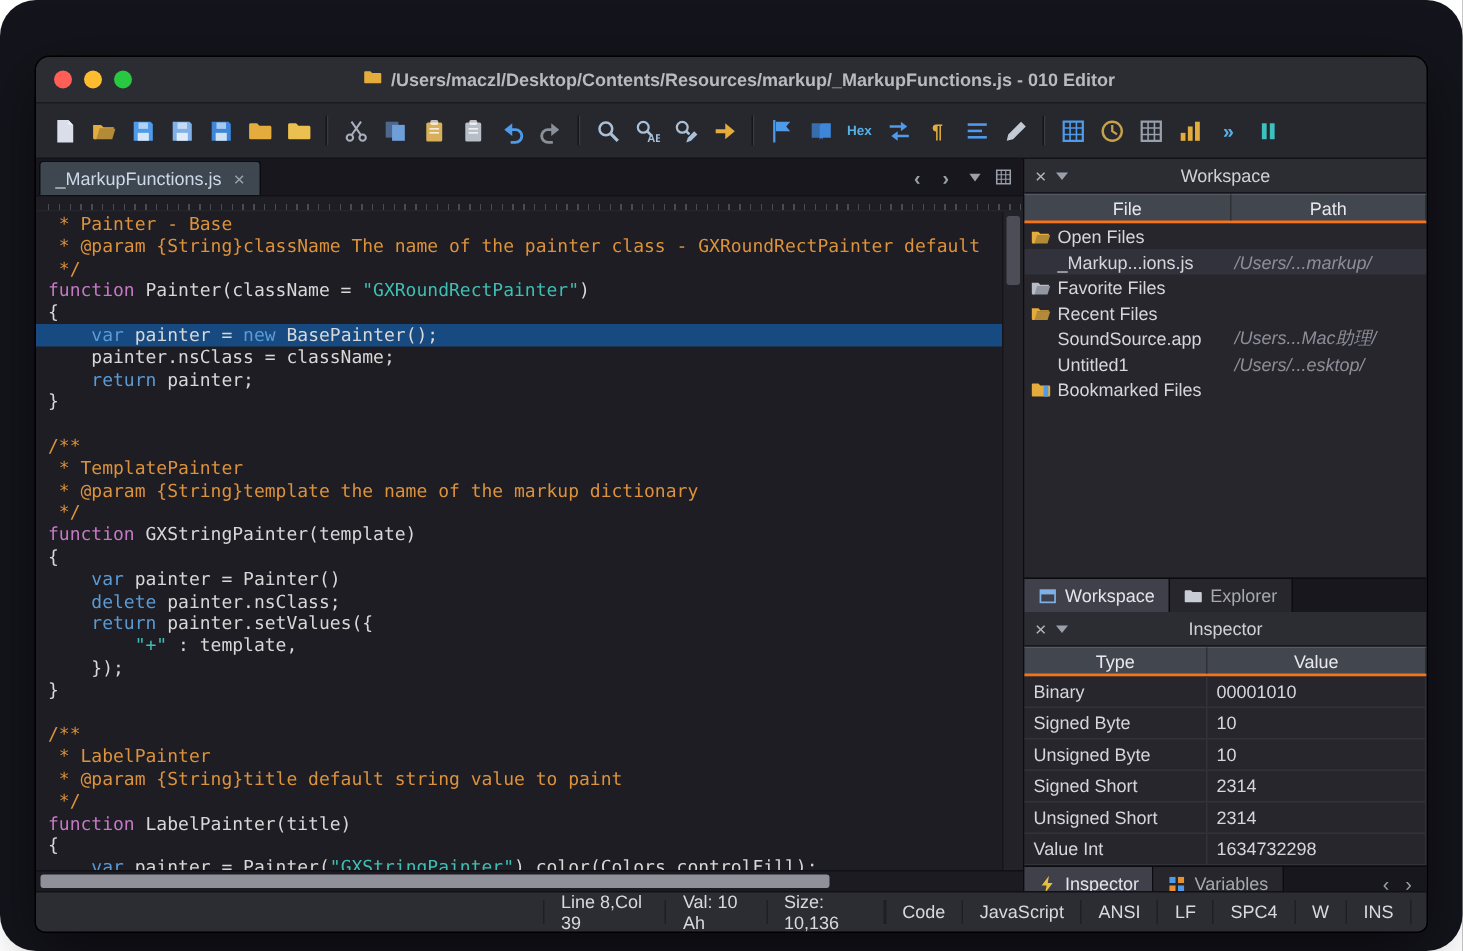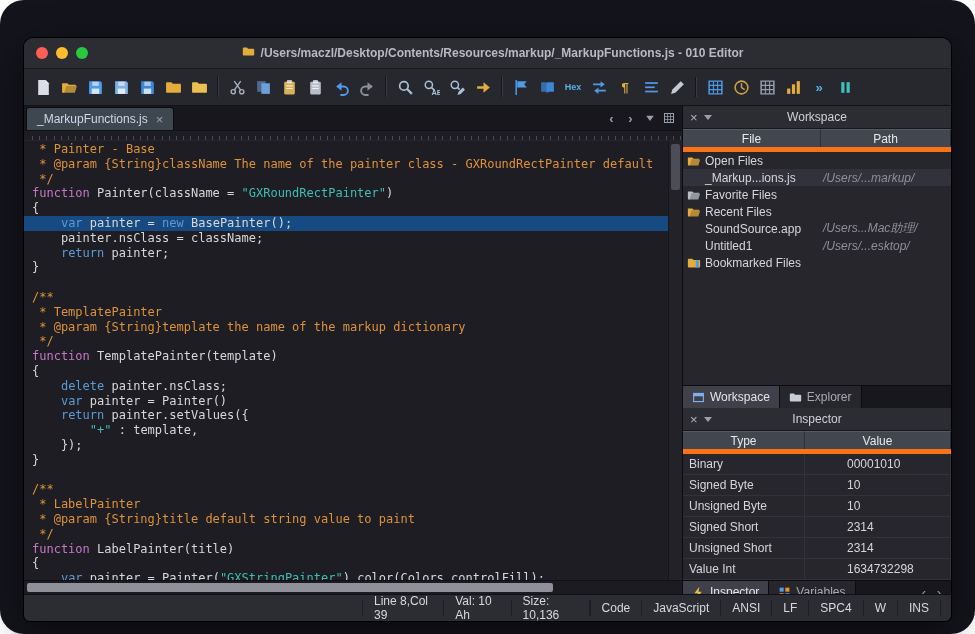--- a/index.html
+++ b/index.html
@@ -65,39 +65,39 @@
   .panel{display:flex;flex-direction:column;min-height:0;}
   .panel.workspace{height:302px;flex:0 0 auto;}
   .panel.inspector{flex:1;}
   .phead{height:22px;background:#2c2c33;border-bottom:1px solid #16161c;position:relative;
     display:flex;align-items:center;flex:0 0 auto;}
   .pctls{display:flex;align-items:center;gap:6px;padding-left:7px;z-index:2;}
   .pclose{color:#b4b4bd;font-size:13px;line-height:1;}
   .pchev{width:0;height:0;border-left:4px solid transparent;border-right:4px solid transparent;
     border-top:5px solid #9aa0ab;}
   .ptitle{position:absolute;left:0;right:0;text-align:center;font-size:12px;color:#d0d0d7;}
-  .cols{height:18px;display:grid;background:#42464e;border-bottom:5px solid #f97316;flex:0 0 auto;}
+  .cols{height:18px;display:grid;background:#42464e;border-bottom:2px solid #f97316;flex:0 0 auto;}
   .workspace .cols{grid-template-columns:138px 1fr;}
   .inspector .cols{grid-template-columns:122px 1fr;}
   .colh{display:flex;align-items:center;justify-content:center;font-size:12px;color:#e8e8ee;
     border-right:1px solid #2e3036;border-top:1px solid #555a64;}
   .wsrows{flex:1;overflow:hidden;background:#26262c;}
   .wrow{display:grid;grid-template-columns:138px 1fr;height:17px;align-items:center;font-size:12px;color:#d6d6da;}
   .wrow.wsel{background:#31323c;}
   .wfile{display:flex;align-items:flex-start;gap:4px;overflow:hidden;white-space:nowrap;}
   .wpath{color:#8e8e99;font-style:italic;overflow:hidden;white-space:nowrap;padding-left:2px;}
   .ptabs{height:22px;background:#17171d;display:flex;align-items:stretch;border-top:1px solid #0c0c10;flex:0 0 auto;}
   .ptab{display:flex;align-items:center;gap:5px;padding:0 9px;font-size:12px;color:#a8a8b2;
     border-right:1px solid #0c0c10;background:#26262c;}
   .ptab.active{background:#40404a;color:#e4e4ea;}
   .ptab-nav{margin-left:auto;display:flex;align-items:center;gap:3px;padding-right:6px;color:#9aa0ab;font-size:13px;}
   .pnav{width:12px;text-align:center;}
   .irows{flex:1;background:#26262c;}
   .irow{display:grid;grid-template-columns:122px 1fr;height:20px;align-items:center;font-size:12px;
-    color:#d6d6da;border-bottom:1px solid #32323a;gap:36px;}
+    color:#d6d6da;border-bottom:1px solid #32323a;}
   .icell{padding-left:6px;overflow:hidden;white-space:nowrap;border-right:1px solid #32323a;height:100%;
     display:flex;align-items:center;}
   
   .statusbar{height:26px;background:#2c2c33;border-top:1px solid #101016;display:flex;align-items:center;
     font-size:12px;color:#d8d8de;flex:0 0 auto;}
   .sb-left{margin-left:338px;display:flex;height:100%;align-items:center;border-radius:10px;}
   .sb-right{margin-left:auto;display:flex;height:100%;align-items:center;padding-right:10px;}
   .sb-item{padding:0 11px;border-left:1px solid #1e1e26;height:16px;display:flex;align-items:center;}
   .sb-group .sb-item:last-child{border-right:1px solid #1e1e26;}
 </style>
@@ -408,24 +408,24 @@
               <div class="line"><span class="tk-p">{</span></div>
               <div class="line sel"><span class="tk-p">    </span><span class="tk-b">var</span><span class="tk-p"> painter = </span><span class="tk-b">new</span><span class="tk-p"> BasePainter();</span></div>
               <div class="line"><span class="tk-p">    painter.nsClass = className;</span></div>
               <div class="line"><span class="tk-p">    </span><span class="tk-b">return</span><span class="tk-p"> painter;</span></div>
               <div class="line"><span class="tk-p">}</span></div>
               <div class="line"></div>
               <div class="line"><span class="tk-c">/**</span></div>
               <div class="line"><span class="tk-c"> * TemplatePainter</span></div>
               <div class="line"><span class="tk-c"> * @param {String}template the name of the markup dictionary</span></div>
               <div class="line"><span class="tk-c"> */</span></div>
-              <div class="line"><span class="tk-k">function</span><span class="tk-p"> TemplatePainter(template)</span></div>
+              <div class="line"><span class="tk-k">function</span><span class="tk-p"> GXStringPainter(template)</span></div>
               <div class="line"><span class="tk-p">{</span></div>
+              <div class="line"><span class="tk-p">    </span><span class="tk-b">var</span><span class="tk-p"> painter = Painter()</span></div>
               <div class="line"><span class="tk-p">    </span><span class="tk-b">delete</span><span class="tk-p"> painter.nsClass;</span></div>
-              <div class="line"><span class="tk-p">    </span><span class="tk-b">var</span><span class="tk-p"> painter = Painter()</span></div>
               <div class="line"><span class="tk-p">    </span><span class="tk-b">return</span><span class="tk-p"> painter.setValues({</span></div>
               <div class="line"><span class="tk-p">        </span><span class="tk-s">"+"</span><span class="tk-p"> : template,</span></div>
               <div class="line"><span class="tk-p">    });</span></div>
               <div class="line"><span class="tk-p">}</span></div>
               <div class="line"></div>
               <div class="line"><span class="tk-c">/**</span></div>
               <div class="line"><span class="tk-c"> * LabelPainter</span></div>
               <div class="line"><span class="tk-c"> * @param {String}title default string value to paint</span></div>
               <div class="line"><span class="tk-c"> */</span></div>
               <div class="line"><span class="tk-k">function</span><span class="tk-p"> LabelPainter(title)</span></div>

